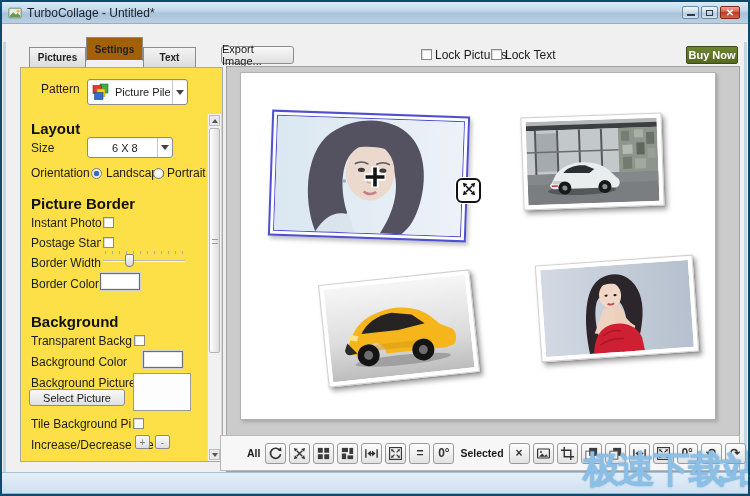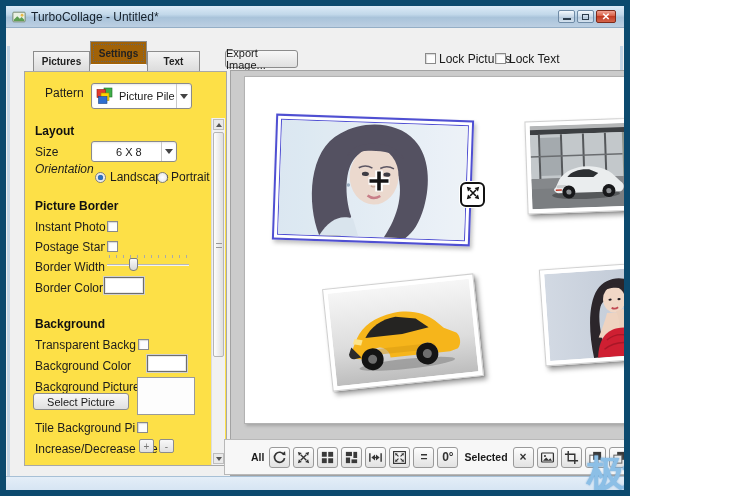--- a/index.html
+++ b/index.html
@@ -1,18 +1,18 @@
 <!DOCTYPE html>
 <html><head>
 <meta charset="utf-8">
 <style>
   * { margin:0; padding:0; box-sizing:border-box; }
   html,body { width:750px; height:496px; font-family:"Liberation Sans", sans-serif; }
-  .window { position:relative; width:630px; height:496px; background:#f0f0f0;
-            border:6px solid #0c4a6e; overflow:hidden; }
+  .window { position:relative; width:750px; height:496px; background:#f0f0f0;
+            border:2px solid #0c4a6e; overflow:hidden; }
 
   
   .titlebar { position:absolute; left:0; top:0; width:100%; height:22px;
     background:linear-gradient(#dcebf7 0%, #c2d8ea 40%, #a9c3da 55%, #bccfe2 100%);
     display:flex; align-items:center; border-bottom:1px solid #94aec6; }
   .app-icon { width:14px; height:14px; margin:0 5px 0 6px; }
   .app-icon svg { width:14px; height:14px; display:block; }
   .title-text { font-size:12px; color:#15202b; }
   .win-btns { position:absolute; right:8px; top:4px; display:flex; gap:2px; }
   .win-btn { width:17px; height:13px; border:1px solid #6e8aa5; border-radius:2px;
@@ -46,21 +46,21 @@
     border:1px solid #8a8a8a; box-shadow:inset 1px 1px 1px #d8d8d8; }
   .cb-label { position:absolute; font-size:12px; color:#1a1a1a; top:46px; }
   .buynow { position:absolute; left:684px; top:44px; width:52px; height:18px;
     background:linear-gradient(#6d8430,#55691f); border:1px solid #3c4c13; border-radius:2px;
     color:#fff; font-size:11px; font-weight:bold; display:flex; align-items:center; justify-content:center; }
 
   
   .sidebar { position:absolute; left:18px; top:65px; width:203px; height:395px;
     background:#fde047; border:1px solid #a8a8a8; z-index:3; }
   .sb-label { position:absolute; font-size:12px; color:#1c1c1c; white-space:nowrap; overflow:hidden; }
-  .sb-header { position:absolute; font-size:12px; font-weight:bold; color:#111; }
+  .sb-header { position:absolute; font-size:15px; font-weight:bold; color:#111; }
   .dropdown { position:absolute; background:#fff; border:1px solid #8a8a8a; border-radius:3px;
     display:flex; align-items:center; font-size:11px; color:#1a1a1a;
     box-shadow:inset 0 1px 2px #e8e8e8; }
   .dd-arrow-zone { position:absolute; right:0; top:0; bottom:0; width:15px;
     border-left:1px solid #c8c8c8; display:flex; align-items:center; justify-content:center; }
   .tri-down { width:0; height:0; border-left:4px solid transparent; border-right:4px solid transparent;
     border-top:5px solid #444; }
   .pattern-dd { left:66px; top:11px; width:101px; height:26px; }
   .pattern-dd .dd-icon { width:18px; height:18px; margin:0 5px 0 4px; }
   .size-dd { left:66px; top:69px; width:86px; height:21px; padding-left:24px; }
@@ -314,21 +314,21 @@
     </div>
 
     <span class="sb-header" style="left:10px; top:52px;">Layout</span>
     <span class="sb-label" style="left:10px; top:73px;">Size</span>
     <div class="dropdown size-dd">
       <span>6 X 8</span>
       <span class="dd-arrow-zone">
           <span class="tri-down"></span>
         </span>
     </div>
-    <span class="sb-label" style="left:10px; top:90px;font-style:italic;">Orientation</span>
+    <span class="sb-label" style="left:10px; top:98px;">Orientation</span>
     <div class="radio checked" style="left:70px; top:100px;"></div>
     <span class="sb-label" style="left:85px; top:98px;">Landscape</span>
     <div class="radio" style="left:132px; top:100px;"></div>
     <span class="sb-label" style="left:146px; top:98px;">Portrait</span>
 
     <span class="sb-header" style="left:10px; top:127px;">Picture Border</span>
     <span class="sb-label" style="left:10px; top:148px;">Instant Photo</span>
     <div class="checkbox" style="position:absolute; left:82px; top:149px;"></div>
     <span class="sb-label" style="left:10px; top:168px; width:70px;">Postage Stamp</span>
     <div class="checkbox" style="position:absolute; left:82px; top:169px;"></div>

